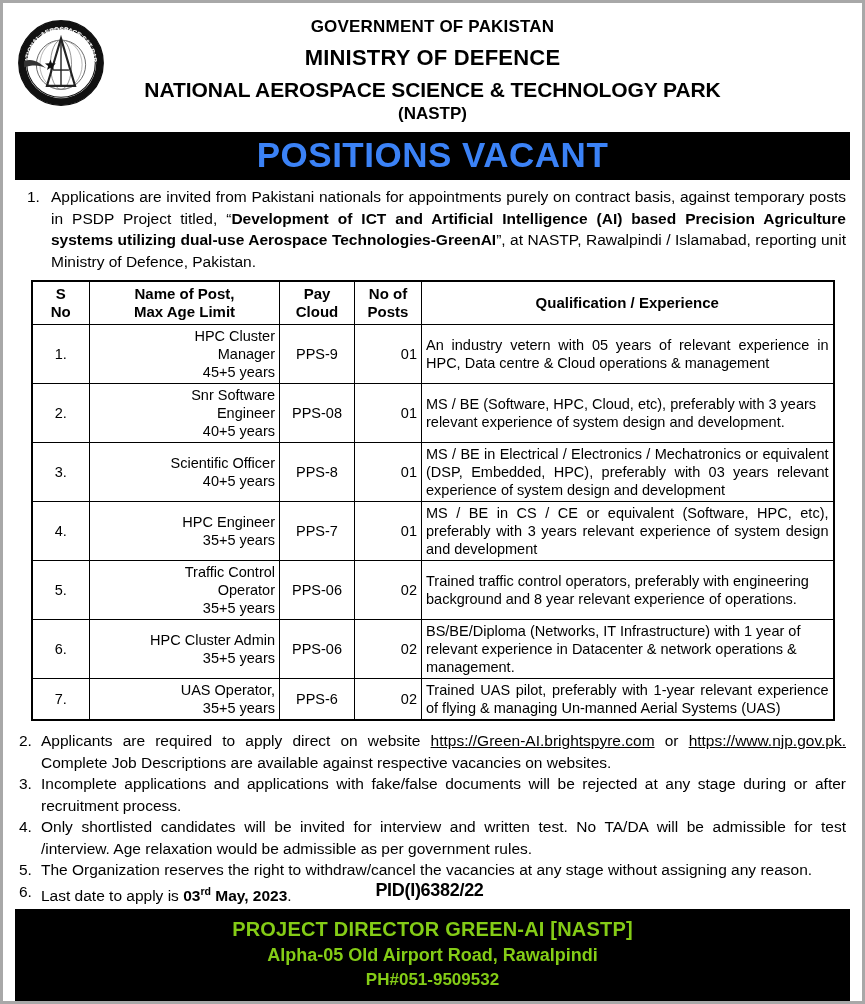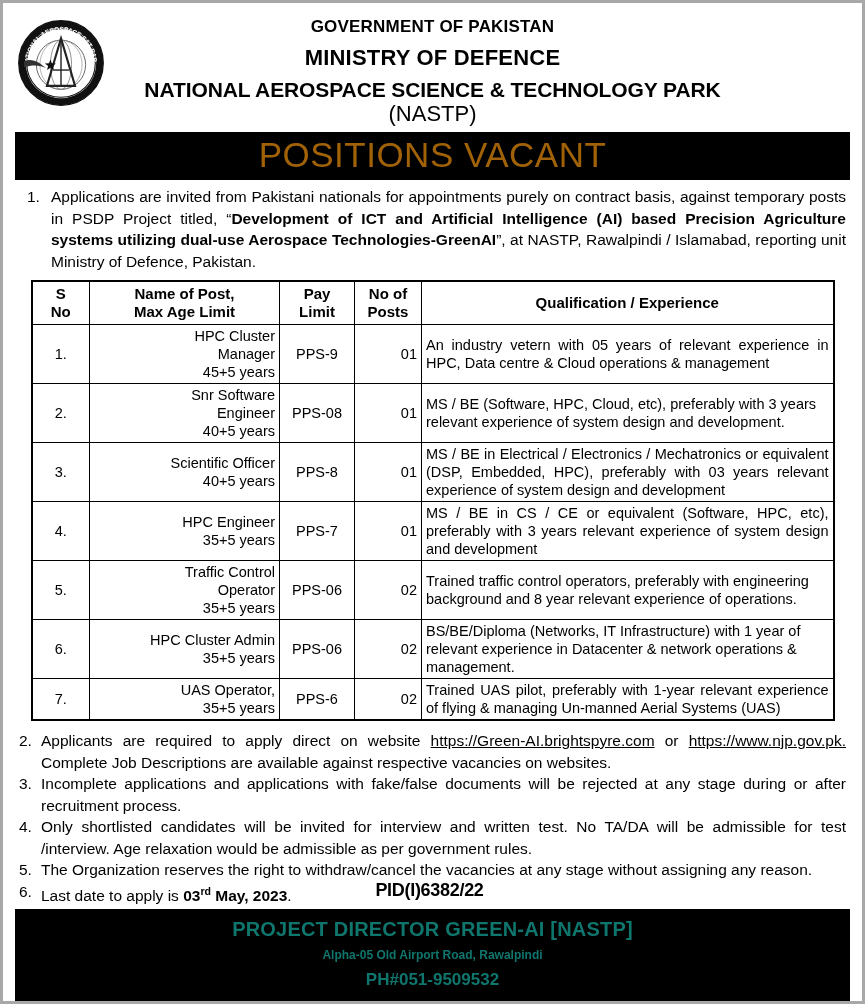--- a/index.html
+++ b/index.html
@@ -42,32 +42,32 @@
   }
   .ministry-line{
     font-size:22px;font-weight:bold;letter-spacing:.2px;
     line-height:36px;
   }
   .nastp-line{
     font-size:21px;font-weight:bold;letter-spacing:-.1px;
     line-height:27px;
   }
   .nastp-abbr{
-    font-size:22px;font-weight:normal;
+    font-size:17px;font-weight:bold;
     line-height:22px;
   }
 
   
   .banner{
     margin:5px 0 6px 0;
     background:#000;
-    color:#a16207;
+    color:#3b82f6;
     text-align:center;
     font-size:35px;
-    font-weight:normal;
+    font-weight:bold;
     letter-spacing:.5px;
     line-height:44px;
     padding:1px 0 3px 0;
   }
 
   
   .para1{
     display:flex;
     font-size:15.5px;
     line-height:21.5px;
@@ -159,26 +159,26 @@
     letter-spacing:-.3px;
     margin:-26px 6px 0 0;
     position:relative;
   }
 
   
   .footer{
     position:absolute;
     left:12px;right:12px;bottom:0px;
     background:#000;
-    color:#0f766e;
+    color:#84cc16;
     text-align:center;
     padding:7px 0 9px 0;
   }
   .footer .l1{font-size:20px;font-weight:bold;line-height:27px;letter-spacing:.2px;}
-  .footer .l2{font-size:12px;font-weight:bold;line-height:25px;}
+  .footer .l2{font-size:18px;font-weight:bold;line-height:25px;}
   .footer .l3{font-size:17px;font-weight:bold;line-height:24px;}
 </style>
 </head>
 <body>
 
 <div id="page">
 <div class="inner">
 
   <div class="header">
 
@@ -240,21 +240,21 @@
         <th>
           <span>S</span><br>
           <span>No</span>
         </th>
         <th>
           <span>Name of Post,</span><br>
           <span>Max Age Limit</span>
         </th>
         <th>
           <span>Pay</span><br>
-          <span>Limit</span>
+          <span>Cloud</span>
         </th>
         <th>
           <span>No of</span><br>
           <span>Posts</span>
         </th>
         <th>Qualification / Experience</th>
       </tr>
     </thead>
     <tbody>
       <tr>

